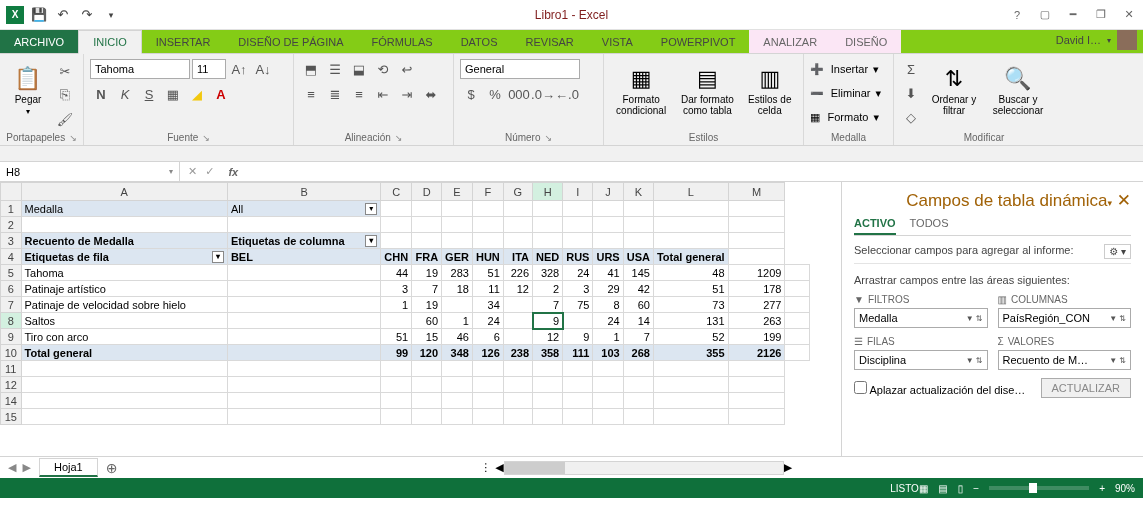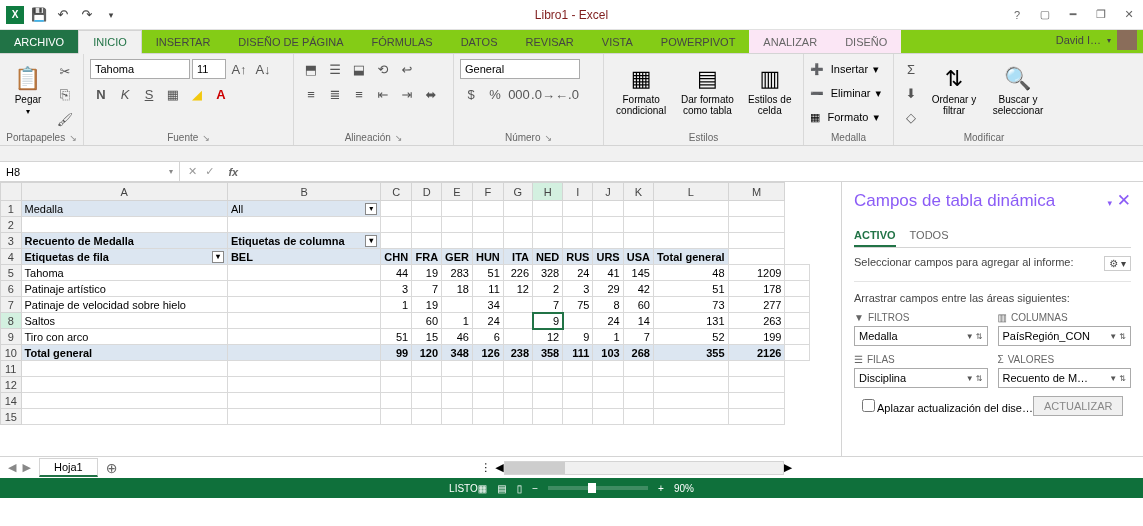--- a/index.html
+++ b/index.html
@@ -46,42 +46,42 @@
 .col-header th.sel { background:#d3f0e0; }
 .row-header { background:#f0f0f0; border:1px solid #d4d4d4; text-align:center; width:22px; color:#444; }
 .row-header.sel { background:#d3f0e0; }
 td.cell { border:1px solid #d9d9d9; height:16px; padding:0 3px; white-space:nowrap; }
 td.num { text-align:right; }
 td.pivot-blue { background:#dce6f1; }
 td.bold { font-weight:bold; }
 td.active-cell { outline:2px solid #217346; outline-offset:-1px; }
 .filter-btn { float:right; width:12px; height:12px; border:1px solid #888; font-size:8px; line-height:10px; text-align:center; background:#fff; }
 .field-pane { width:302px; border-left:1px solid #d4d4d4; background:#fff; display:flex; flex-direction:column; padding:8px 12px; }
-.field-title { font-size:17px; color:#8b5cf6; font-weight:normal; margin-bottom:18px; display:flex; justify-content:space-between; align-items:center; }
+.field-title { font-size:17px; color:#a16207; font-weight:normal; margin-bottom:6px; display:flex; justify-content:flex-end; align-items:center; }
 .field-tabs { display:flex; gap:14px; border-bottom:1px solid #d4d4d4; margin-bottom:8px; font-size:11px; }
 .ftab { padding:0 0 4px 0; color:#666; cursor:pointer; }
 .ftab.active { color:#217346; border-bottom:2px solid #217346; font-weight:bold;text-align:center; }
-.field-hint { font-size:11px; color:#444; margin-bottom:10px; display:flex; justify-content:space-between; align-items:flex-start; }
+.field-hint { font-size:11px; color:#444; margin-bottom:4px; display:flex; justify-content:space-between; align-items:flex-start; }
 .gear { border:1px solid #ccc; padding:1px 4px; font-size:10px; }
 .areas-hint { font-size:11px; color:#444; margin:6px 0 8px 0; }
 .areas-grid { display:grid; grid-template-columns:1fr 1fr; gap:8px 10px; }
 .area-box { }
 .area-label { font-size:10px; color:#666; display:flex; align-items:center; gap:4px; margin-bottom:3px; }
 .area-item { border:1px solid #ababab; background:#fff; height:20px; display:flex; align-items:center; justify-content:space-between; padding:0 4px; font-size:11px; }
 .area-item .dd { font-size:8px; color:#555; }
-.update-row { display:flex; align-items:center; justify-content:center; padding-top:8px; font-size:11px; }
+.update-row { display:flex; align-items:center; justify-content:space-between; padding-top:8px; font-size:11px; }
 .update-btn { border:1px solid #ababab; background:#f0f0f0; padding:3px 10px; color:#888; font-size:11px; }
 .sheet-tabs { height:22px; background:#fff; border-top:1px solid #d4d4d4; display:flex; align-items:center; }
 .nav-arrows { display:flex; padding:0 8px; gap:6px; color:#888; }
 .sheet-tab { padding:2px 14px; border:1px solid #d4d4d4; border-bottom:2px solid #217346; background:#fff; font-size:11px; }
 .add-sheet { padding:0 8px; font-size:14px; color:#666; }
 .hscroll { flex:1; display:flex; align-items:center; justify-content:center; }
 .hscroll-track { width:280px; height:14px; background:#f0f0f0; border:1px solid #d4d4d4; position:relative; }
 .hscroll-thumb { position:absolute; left:0; top:0; width:60px; height:12px; background:#cdcdcd; }
-.statusbar { height:20px; background:#0f703b; color:#fff; display:flex; align-items:center; justify-content:center; padding:0 8px; font-size:10px; }
+.statusbar { height:20px; background:#0f703b; color:#fff; display:flex; align-items:center; justify-content:flex-end; padding:0 8px; font-size:10px; }
 .status-right { display:flex; align-items:center; gap:10px; }
 .zoom-slider { width:100px; height:4px; background:#fff3; position:relative; }
 .zoom-thumb { position:absolute; left:40%; top:-3px; width:8px; height:10px; background:#fff; }
 .spacer { height:16px; background:#f1f1f1; border-bottom:1px solid #d4d4d4; }
 .dlauncher { font-size:9px; color:#888; padding-left:4px; }
 </style>
 </head>
 <body>
 
 <div class="titlebar">

